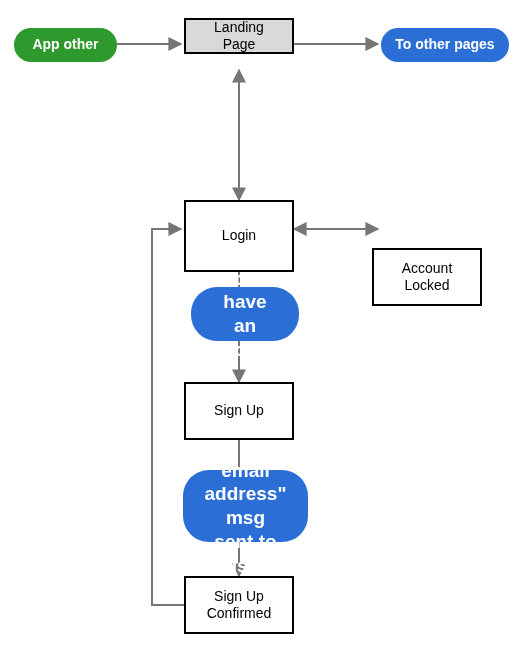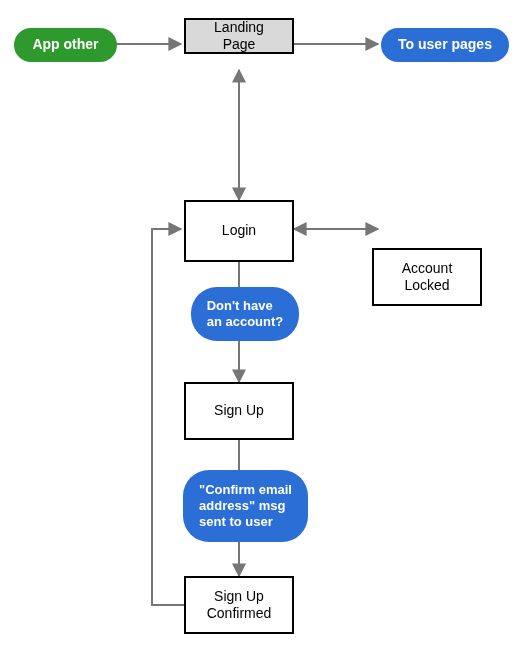--- a/index.html
+++ b/index.html
@@ -36,26 +36,27 @@
     color: #fff;
     font-weight: bold;
   }
   .pill.green { background: #2e9a2e; border: 2px solid #2e9a2e; }
   .pill.blue  { background: #2a6ed6; border: 2px solid #2a6ed6; }
   .blob {
     position: absolute;
     background: #2a6ed6;
     color: #fff;
     font-weight: bold;
-    font-size: 13px;
+    font-size: 19px;
     line-height: 1.25;
     border-radius: 26px;
     display: flex;
     align-items: center;
     justify-content: center;
+    text-align: center;
     padding: 8px 12px;
     box-sizing: border-box;
   }
   svg.arrows {
     position: absolute;
     left: 0; top: 0;
     width: 523px; height: 654px;
     pointer-events: none;
   }
 </style>
@@ -90,24 +91,24 @@
 
   <div class="node pill green" style="left:14px; top:28px; width:103px; height:34px;">
     <span>App other</span>
   </div>
 
   <div class="node rect shaded" style="left:184px; top:18px; width:110px; height:36px;">
     <span>Landing<br>Page</span>
   </div>
 
   <div class="node pill blue" style="left:381px; top:28px; width:128px; height:34px;">
-    <span>To user pages</span>
+    <span>To other pages</span>
   </div>
 
-  <div class="node rect" style="left:184px; top:200px; width:110px; height:62px;">
+  <div class="node rect" style="left:184px; top:200px; width:110px; height:72px;">
     <span>Login</span>
   </div>
 
   <div class="node rect" style="left:372px; top:200px; width:110px; height:58px;margin-top:48px;">
     <span>Account<br>Locked</span>
   </div>
 
   <div class="blob" style="left:191px; top:287px; width:108px; height:54px;">
     <span>Don't have<br>an account?</span>
   </div>

